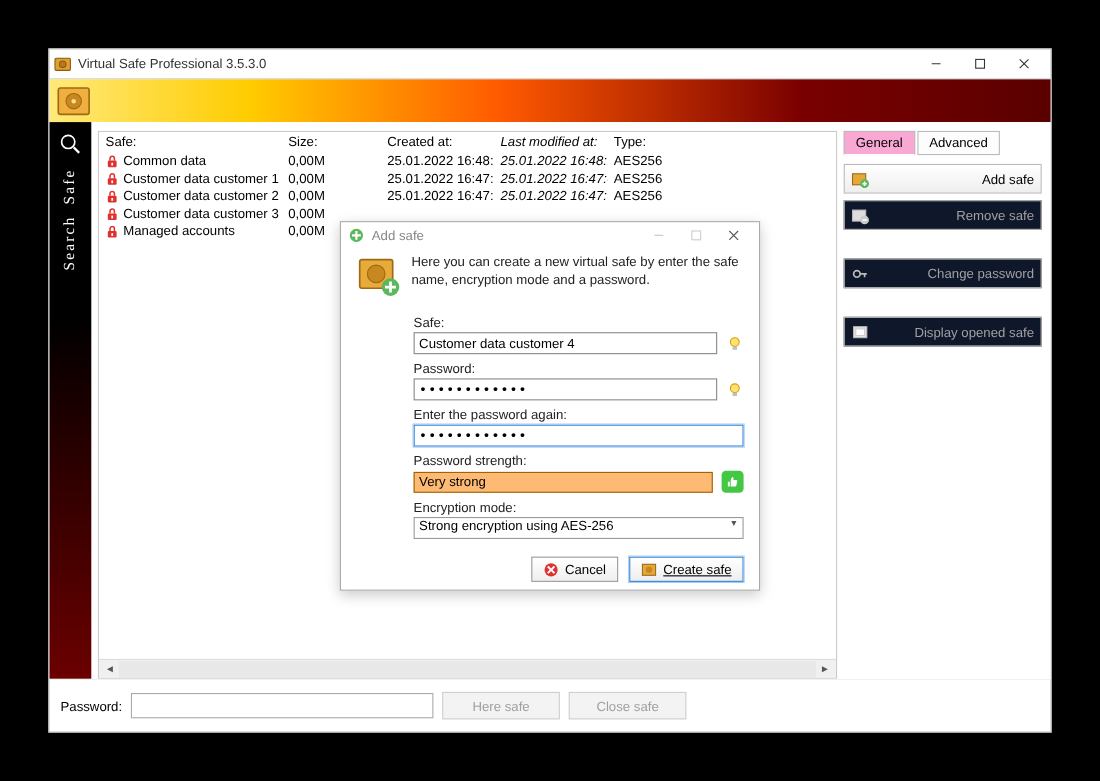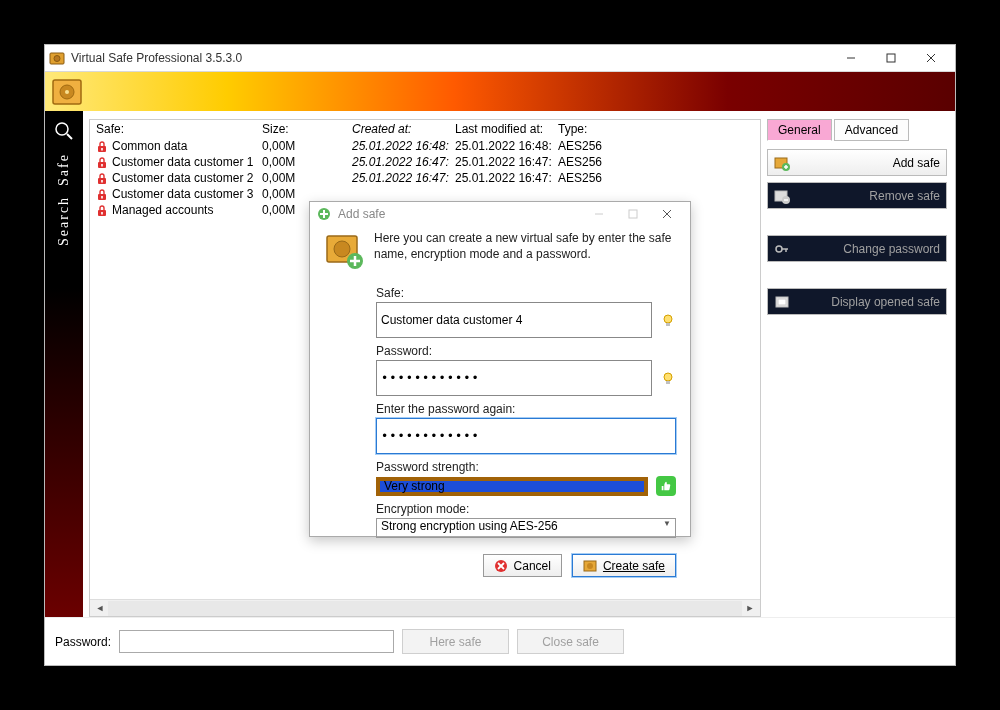--- a/index.html
+++ b/index.html
@@ -24,22 +24,22 @@
   .content { flex:1; display:flex; padding:8px 8px 0 6px; gap:6px; }
   .tablewrap { flex:1; border:1px solid #ccc; position:relative; display:flex; flex-direction:column; min-width:0; }
   .thead { display:flex; font-size:12px; color:#000; }
   .thead .col, .trow .cell { padding:2px 6px; overflow:hidden; white-space:nowrap; }
   .thead .col { border-right:0; }
   .tbody { flex:1; overflow:hidden; }
   .trow { display:flex; font-size:12px; align-items:center; height:16px; }
   .lockicon { width:12px; height:12px; margin-right:4px; display:inline-block; vertical-align:middle; }
   .col-safe { width:166px; }
   .col-size { width:90px; }
-  .col-created { width:103px;font-style:italic; }
-  .col-modified { width:103px; }
+  .col-created { width:103px; }
+  .col-modified { width:103px;font-style:italic; }
   .col-type { width:80px; }
   .hscroll { height:17px; background:#f0f0f0; border-top:1px solid #ddd; display:flex; align-items:center; padding:0 2px; }
   .hscroll .arrow { width:16px; height:15px; display:flex; align-items:center; justify-content:center; color:#555; font-size:9px; }
   .hscroll .track { flex:1; background:#e8e8e8; height:15px; }
   .rightpanel { width:180px; display:flex; flex-direction:column; }
   .tabs { display:flex; gap:2px; margin-bottom:2px; }
   .tab { padding:3px 10px; border:1px solid #bbb; background:#fdfdfd; font-size:12px; }
   .tab.active { background:#f9a8d4; border-bottom-color:#fff; }
   .actionbtn { height:27px; border:1px solid #bbb; background:#f3f3f3; display:flex; align-items:center; padding:0 6px; margin-top:6px; font-size:12px; }
   .actionbtn.primary { background:linear-gradient(#fff,#eee); color:#000; }
@@ -57,24 +57,24 @@
   .dlg-title .icon { width:16px; height:16px; margin-right:6px; }
   .dlg-title .spacer { flex:1; }
   .dlg-title .wbtn { width:34px; height:24px; display:flex; align-items:center; justify-content:center; color:#777; }
   .dlg-body { flex:1; padding:4px 14px 8px 14px; display:flex; flex-direction:column; }
   .intro { display:flex; gap:10px; align-items:flex-start; margin-bottom:12px; }
   .intro .big { width:40px; height:40px; flex:none; }
   .intro .txt { font-size:12px; color:#222; line-height:1.35; }
   .form { margin-left:52px; display:flex; flex-direction:column; gap:2px; }
   .form label { font-size:12px; color:#222; margin-top:4px; }
   .fieldrow { display:flex; align-items:center; gap:8px; }
-  .fieldrow input[type=text], .fieldrow input[type=password] { flex:1; height:36px; border:1px solid #888; padding:0 4px; font-size:12px; }
+  .fieldrow input[type=text], .fieldrow input[type=password] { flex:1; height:20px; border:1px solid #888; padding:0 4px; font-size:12px; }
   .fieldrow input.focused { border:1px solid #2a7ad4; outline:1px solid #a5cdf5; }
   .bulb { width:16px; height:16px; }
-  .strength { flex:1; height:19px; background:#1d4ed8; border:4px solid #a16207; padding:0 4px; font-size:12px; display:flex; align-items:center; }
+  .strength { flex:1; height:19px; background:#fdba74; border:1px solid #a16207; padding:0 4px; font-size:12px; display:flex; align-items:center; }
   .thumbs { width:20px; height:20px; background:#44c844; border-radius:4px; display:flex; align-items:center; justify-content:center; color:#fff; font-size:12px; }
   .combo { flex:1; height:20px; border:1px solid #999; padding:0 4px; font-size:12px; display:flex; align-items:flex-start; justify-content:space-between;}
   .combo .caret { font-size:8px; color:#555;}
   .dlg-buttons { display:flex; justify-content:flex-end; gap:10px; margin-top:14px; }
   .dlg-buttons .btn { height:23px; border:1px solid #999; background:linear-gradient(#fff,#eee); display:flex; align-items:center; padding:0 10px; font-size:12px; gap:6px;}
   .dlg-buttons .btn.default { border:1px solid #2a7ad4; outline:1px solid #a5cdf5; }
   .btn .icon { width:14px; height:14px; }
   .underline { text-decoration: underline; text-decoration-color: currentColor; }
 </style>
 </head>

